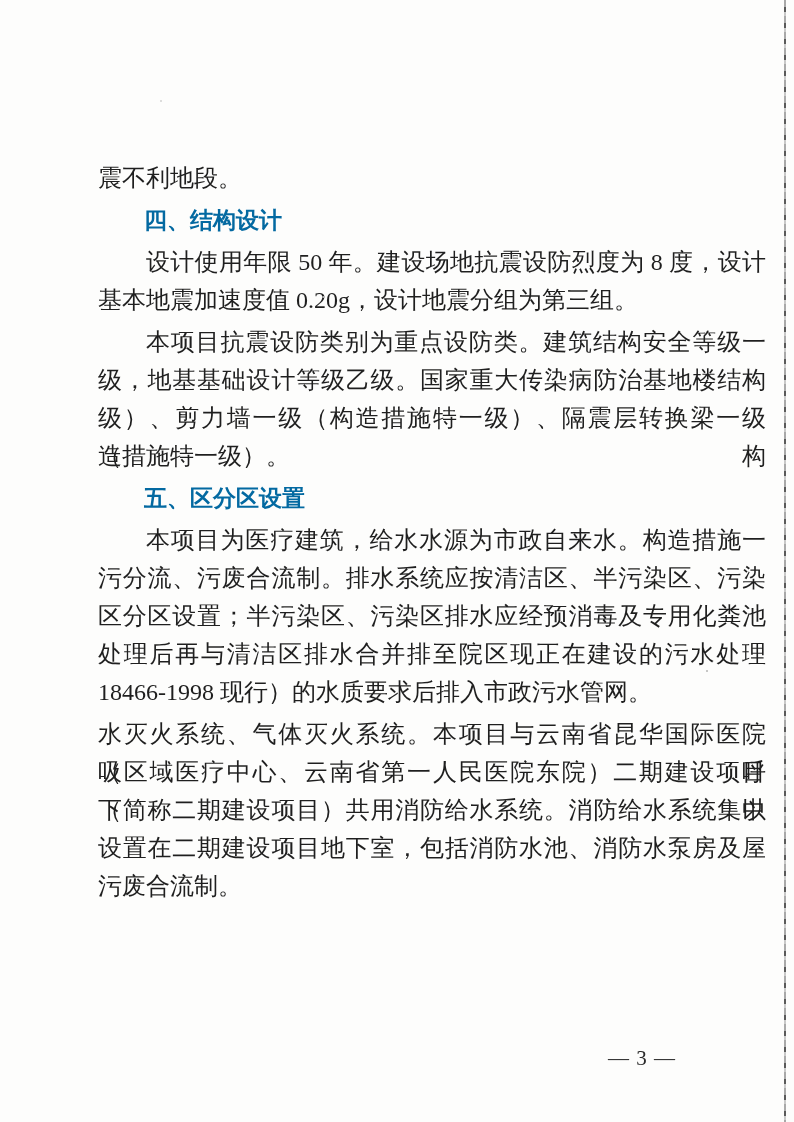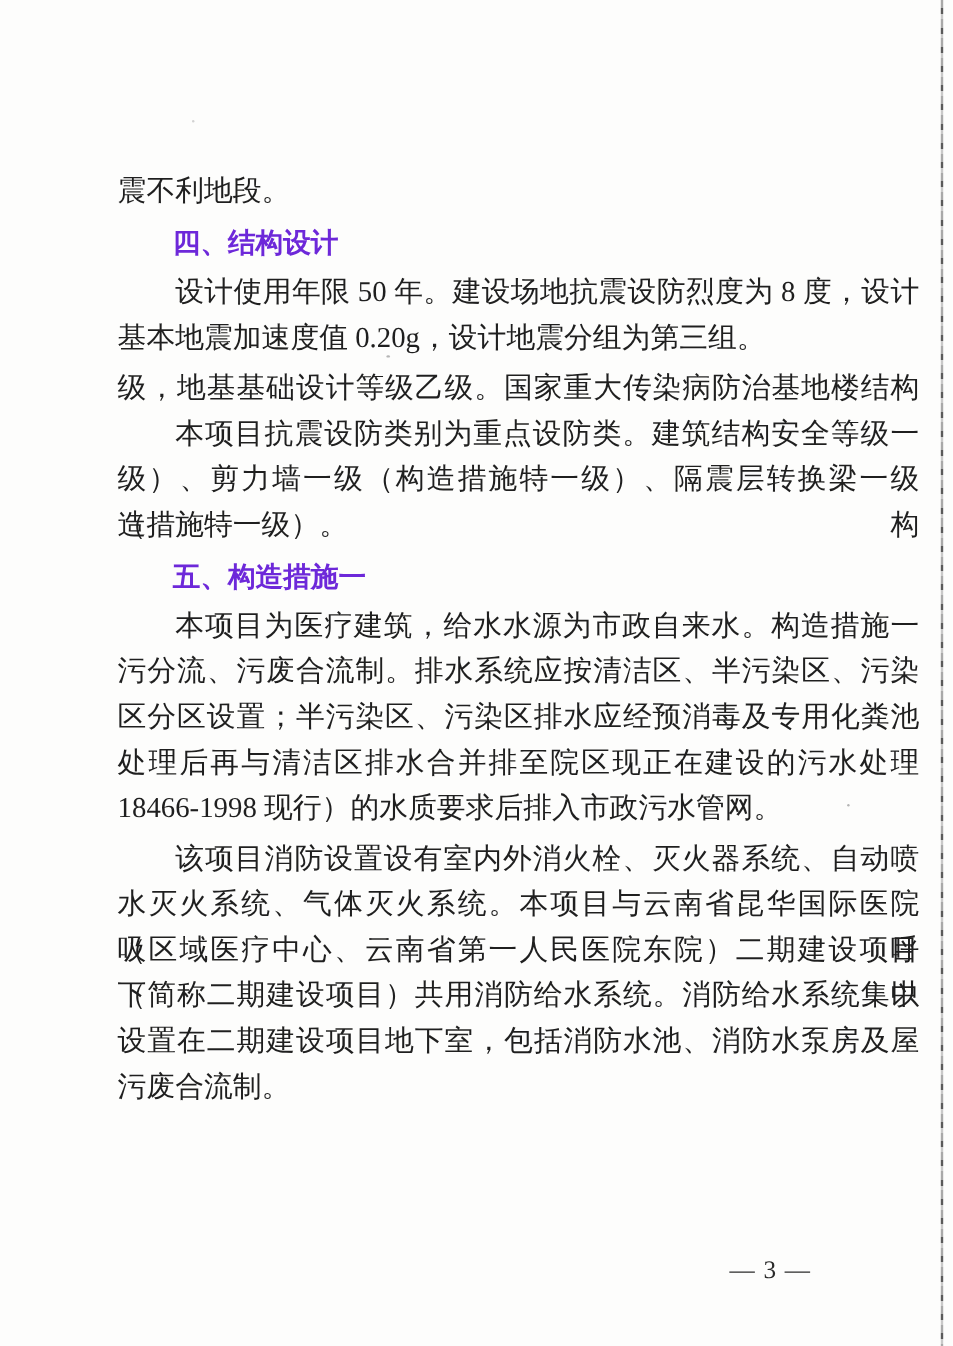--- a/index.html
+++ b/index.html
@@ -12,21 +12,21 @@
     width: 794px;
     height: 1122px;
     background: #fdfdfc;
     overflow: hidden;
     font-family: "Liberation Serif", "DejaVu Serif", serif;
     color: #1f1f1f;
   }
   .text-block {
     position: absolute;
     left: 98px;
-    top: 141px;
+    top: 159px;
     width: 668px;
   }
   .block { margin: 0; }
   .block + .block { margin-top: 4px; }
   .line {
     display: block;
     height: 38px;
     line-height: 38px;
     font-size: 24px;
     text-align: justify;
@@ -35,21 +35,21 @@
   }
   .line.just {
     white-space: normal;
     text-align-last: justify;
   }
   .line.indent { text-indent: 2em; }
   .heading .line {
     font-family: "Liberation Sans", "DejaVu Sans", sans-serif;
     font-weight: 700;
     font-size: 23px;
-    color: #6d28d9;
+    color: #0369a1;
     text-indent: 2em;
   }
   .footer {
     position: absolute;
     left: 608px;
     top: 1046px;
     width: 80px;
     font-size: 21px;
     line-height: 24px;
     color: #2a2a2a;
@@ -93,40 +93,39 @@
     <div class="block heading">
       <span class="line">四、结构设计</span>
     </div>
 
     <div class="block">
       <span class="line just indent">设计使用年限 50 年。建设场地抗震设防烈度为 8 度，设计</span>
       <span class="line">基本地震加速度值 0.20g，设计地震分组为第三组。</span>
     </div>
 
     <div class="block">
+      <span class="line just indent">本项目抗震设防类别为重点设防类。建筑结构安全等级一</span>
       <span class="line just">级，地基基础设计等级乙级。国家重大传染病防治基地楼结构</span>
-      <span class="line just indent">本项目抗震设防类别为重点设防类。建筑结构安全等级一</span>
       <span class="line just">级）、剪力墙一级（构造措施特一级）、隔震层转换梁一级（构</span>
       <span class="line">造措施特一级）。</span>
     </div>
 
     <div class="block heading">
-      <span class="line">五、构造措施一</span>
+      <span class="line">五、区分区设置</span>
     </div>
 
     <div class="block">
       <span class="line just indent">本项目为医疗建筑，给水水源为市政自来水。构造措施一</span>
       <span class="line just">污分流、污废合流制。排水系统应按清洁区、半污染区、污染</span>
       <span class="line just">区分区设置；半污染区、污染区排水应经预消毒及专用化粪池</span>
       <span class="line just">处理后再与清洁区排水合并排至院区现正在建设的污水处理</span>
       <span class="line">18466-1998 现行）的水质要求后排入市政污水管网。</span>
     </div>
 
     <div class="block">
-      <span class="line just indent">该项目消防设置设有室内外消火栓、灭火器系统、自动喷</span>
       <span class="line just">水灭火系统、气体灭火系统。本项目与云南省昆华国际医院（呼</span>
       <span class="line just">吸区域医疗中心、云南省第一人民医院东院）二期建设项目（以</span>
       <span class="line just">下简称二期建设项目）共用消防给水系统。消防给水系统集中</span>
       <span class="line just">设置在二期建设项目地下室，包括消防水池、消防水泵房及屋</span>
       <span class="line">污废合流制。</span>
     </div>
 
   </div>
 
   <div class="footer">— 3 —</div>

